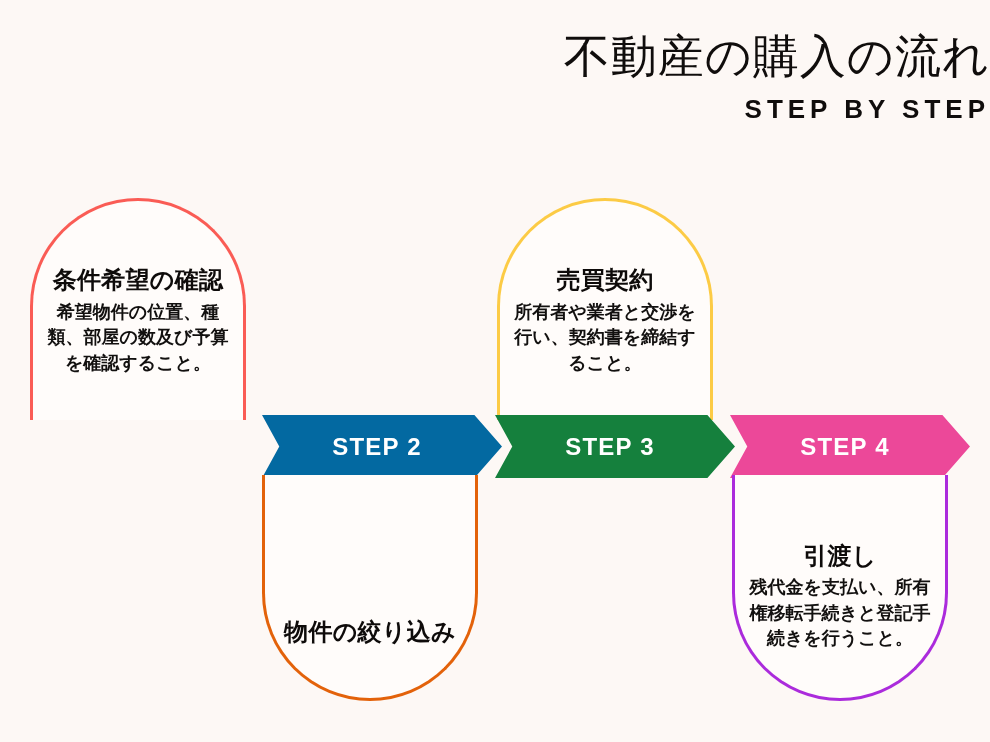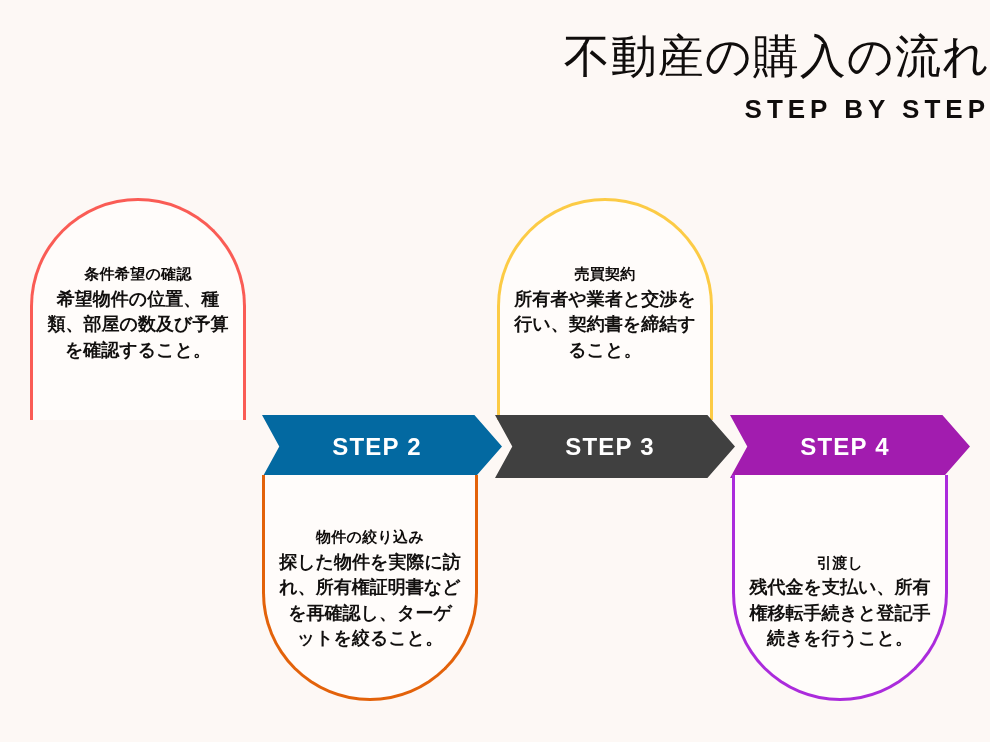--- a/index.html
+++ b/index.html
@@ -84,21 +84,21 @@
 
   .card-inner {
     width: 100%;
     text-align: center;
     margin-top: 48px;
   }
   .card.up .card-inner { margin-top: 62px; }
   .card.down .card-inner { margin-bottom: 46px; }
 
   .card-heading {
-    font-size: 15px;
+    font-size: 24px;
     font-weight: 700;
     color: #0E0B0A;
     line-height: 1.45;
     margin: 0 0 2px 0;
     letter-spacing: 0.3px;
   }
   .card-body {
     font-size: 18px;
     font-weight: 700;
     color: #12100F;
@@ -144,39 +144,38 @@
     </div>
   </div>
 
   <div class="step">
     <div class="banner" style="left:262px; width:240px; background:#0369a1;">
       <span class="banner-label">STEP 2</span>
     </div>
     <div class="card down" style="left:262px; top:475px; width:216px; height:226px; border-color:#E3620A;">
       <div class="card-inner">
         <p class="card-heading">物件の絞り込み</p>
-        <p class="card-body">探した物件を実際に訪れ、所有権証明書などを再確認し、ターゲットを絞ること。</p>
       </div>
     </div>
   </div>
 
   <div class="step">
     <div class="card up" style="left:497px; top:198px; width:216px; height:222px; border-color:#FCCB45;">
       <div class="card-inner">
         <p class="card-heading">売買契約</p>
         <p class="card-body">所有者や業者と交渉を行い、契約書を締結すること。</p>
       </div>
     </div>
-    <div class="banner" style="left:495px; width:240px; background:#404040;">
+    <div class="banner" style="left:495px; width:240px; background:#15803d;">
       <span class="banner-label">STEP 3</span>
     </div>
   </div>
 
   <div class="step">
-    <div class="banner" style="left:730px; width:240px; background:#a21caf;">
+    <div class="banner" style="left:730px; width:240px; background:#ec4899;">
       <span class="banner-label">STEP 4</span>
     </div>
     <div class="card down" style="left:732px; top:475px; width:216px; height:226px; border-color:#AB2BDC;">
       <div class="card-inner">
         <p class="card-heading">引渡し</p>
         <p class="card-body">残代金を支払い、所有権移転手続きと登記手続きを行うこと。</p>
       </div>
     </div>
   </div>
 

